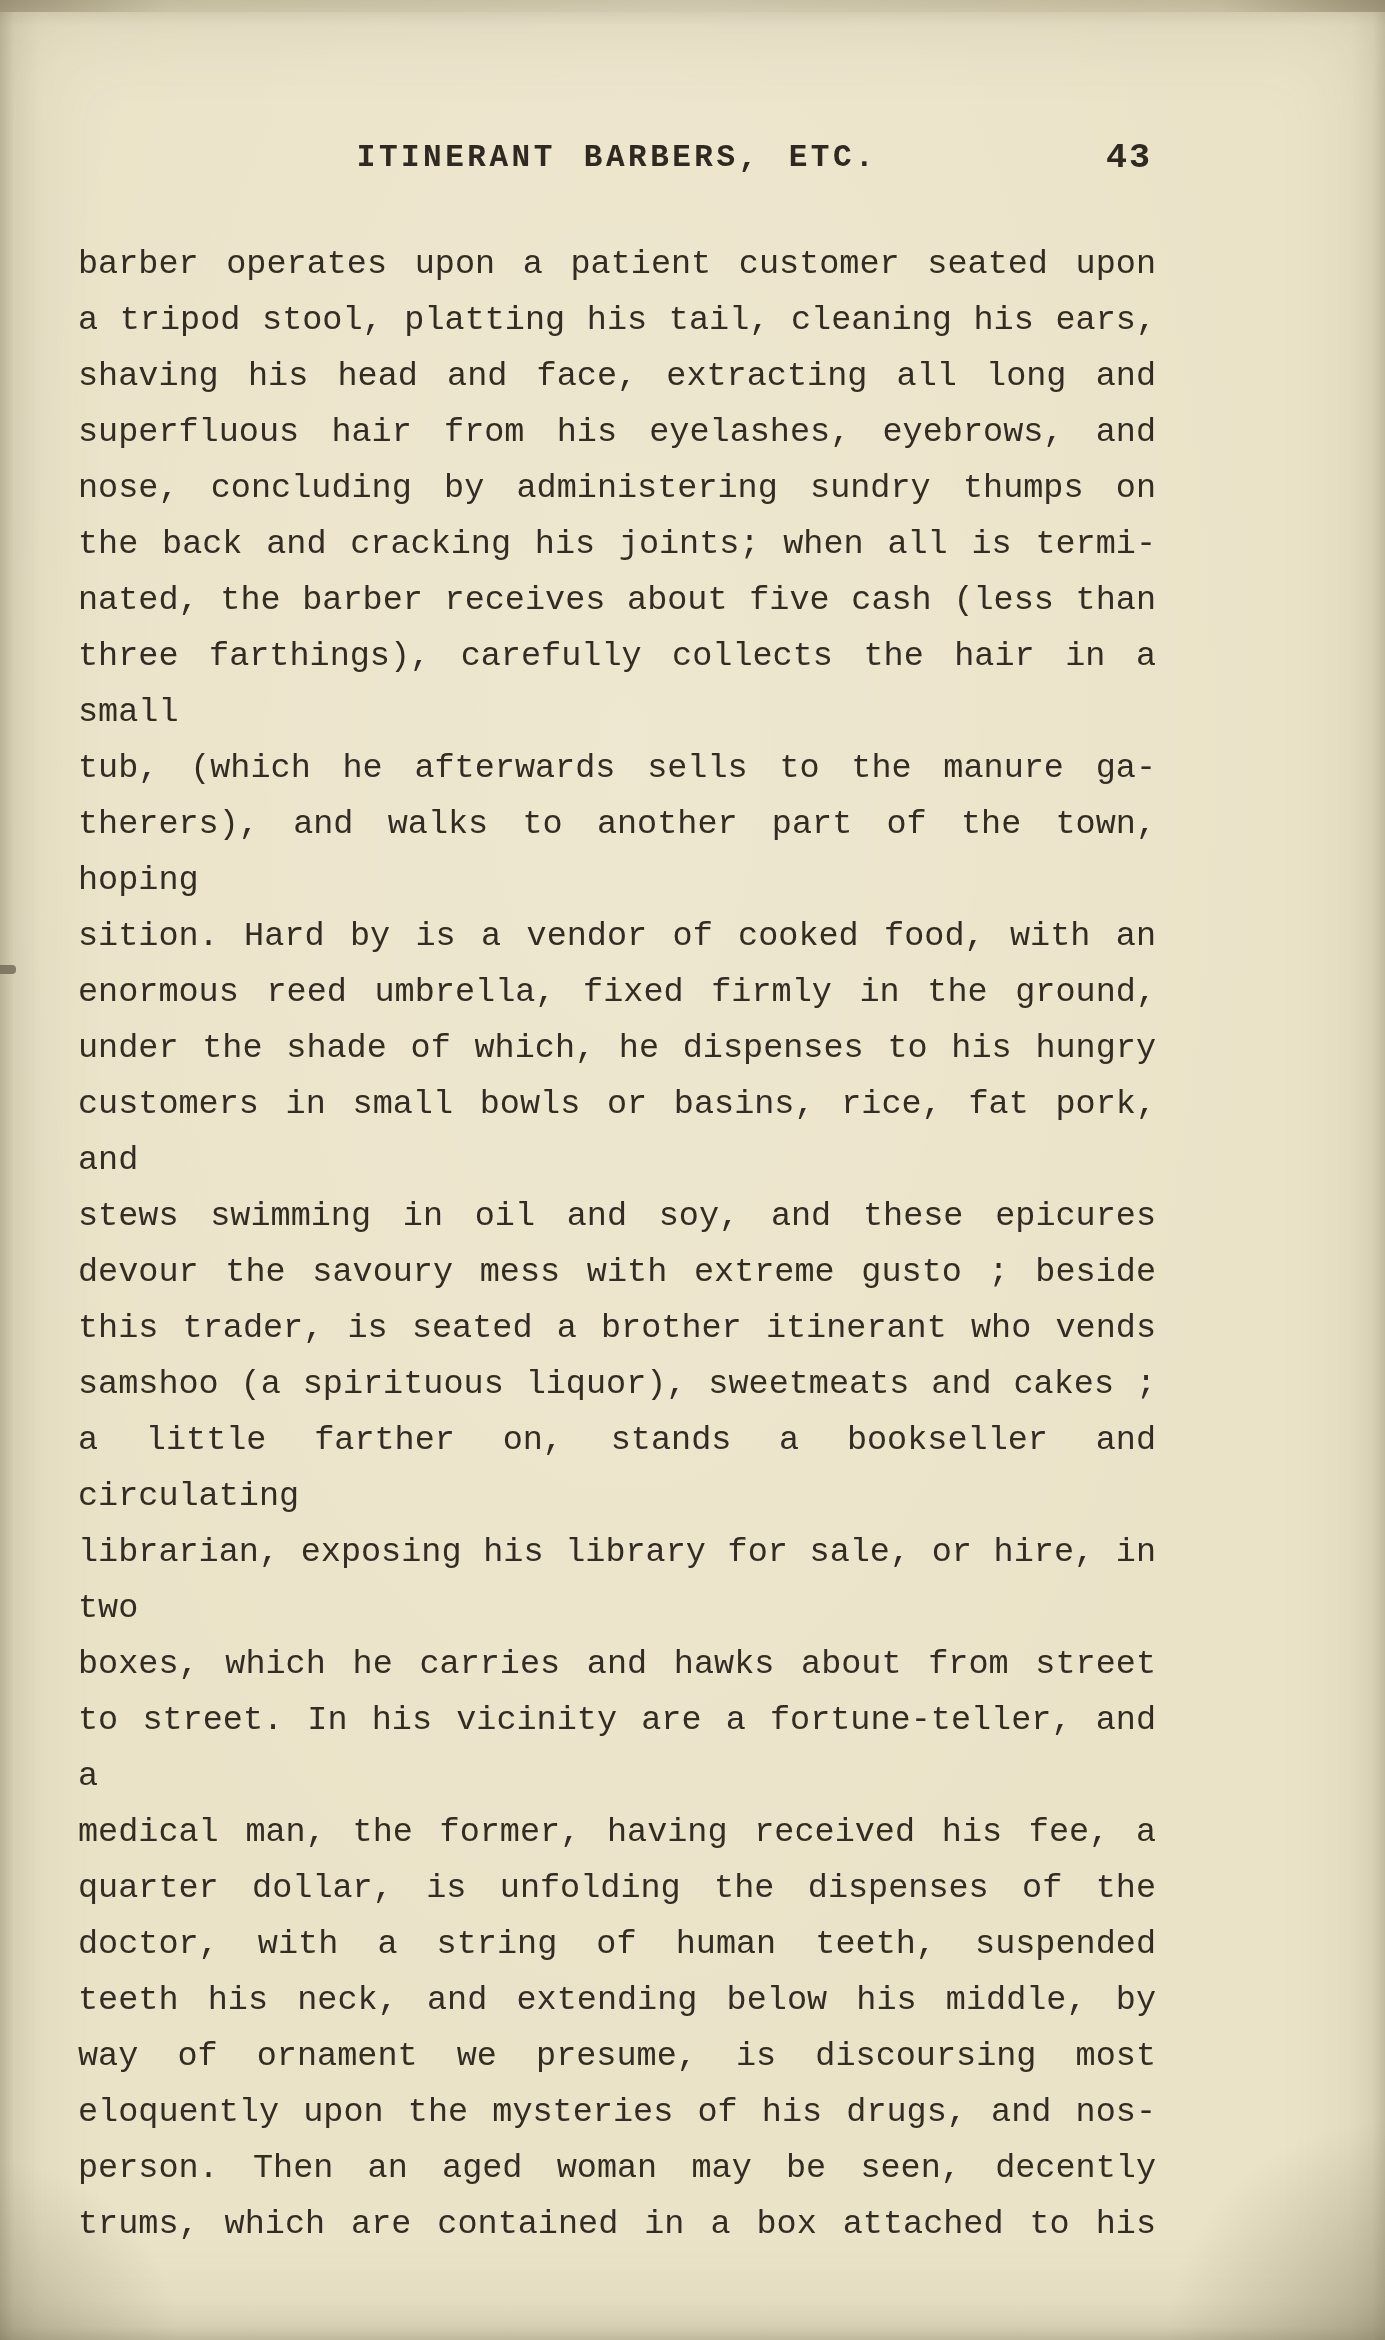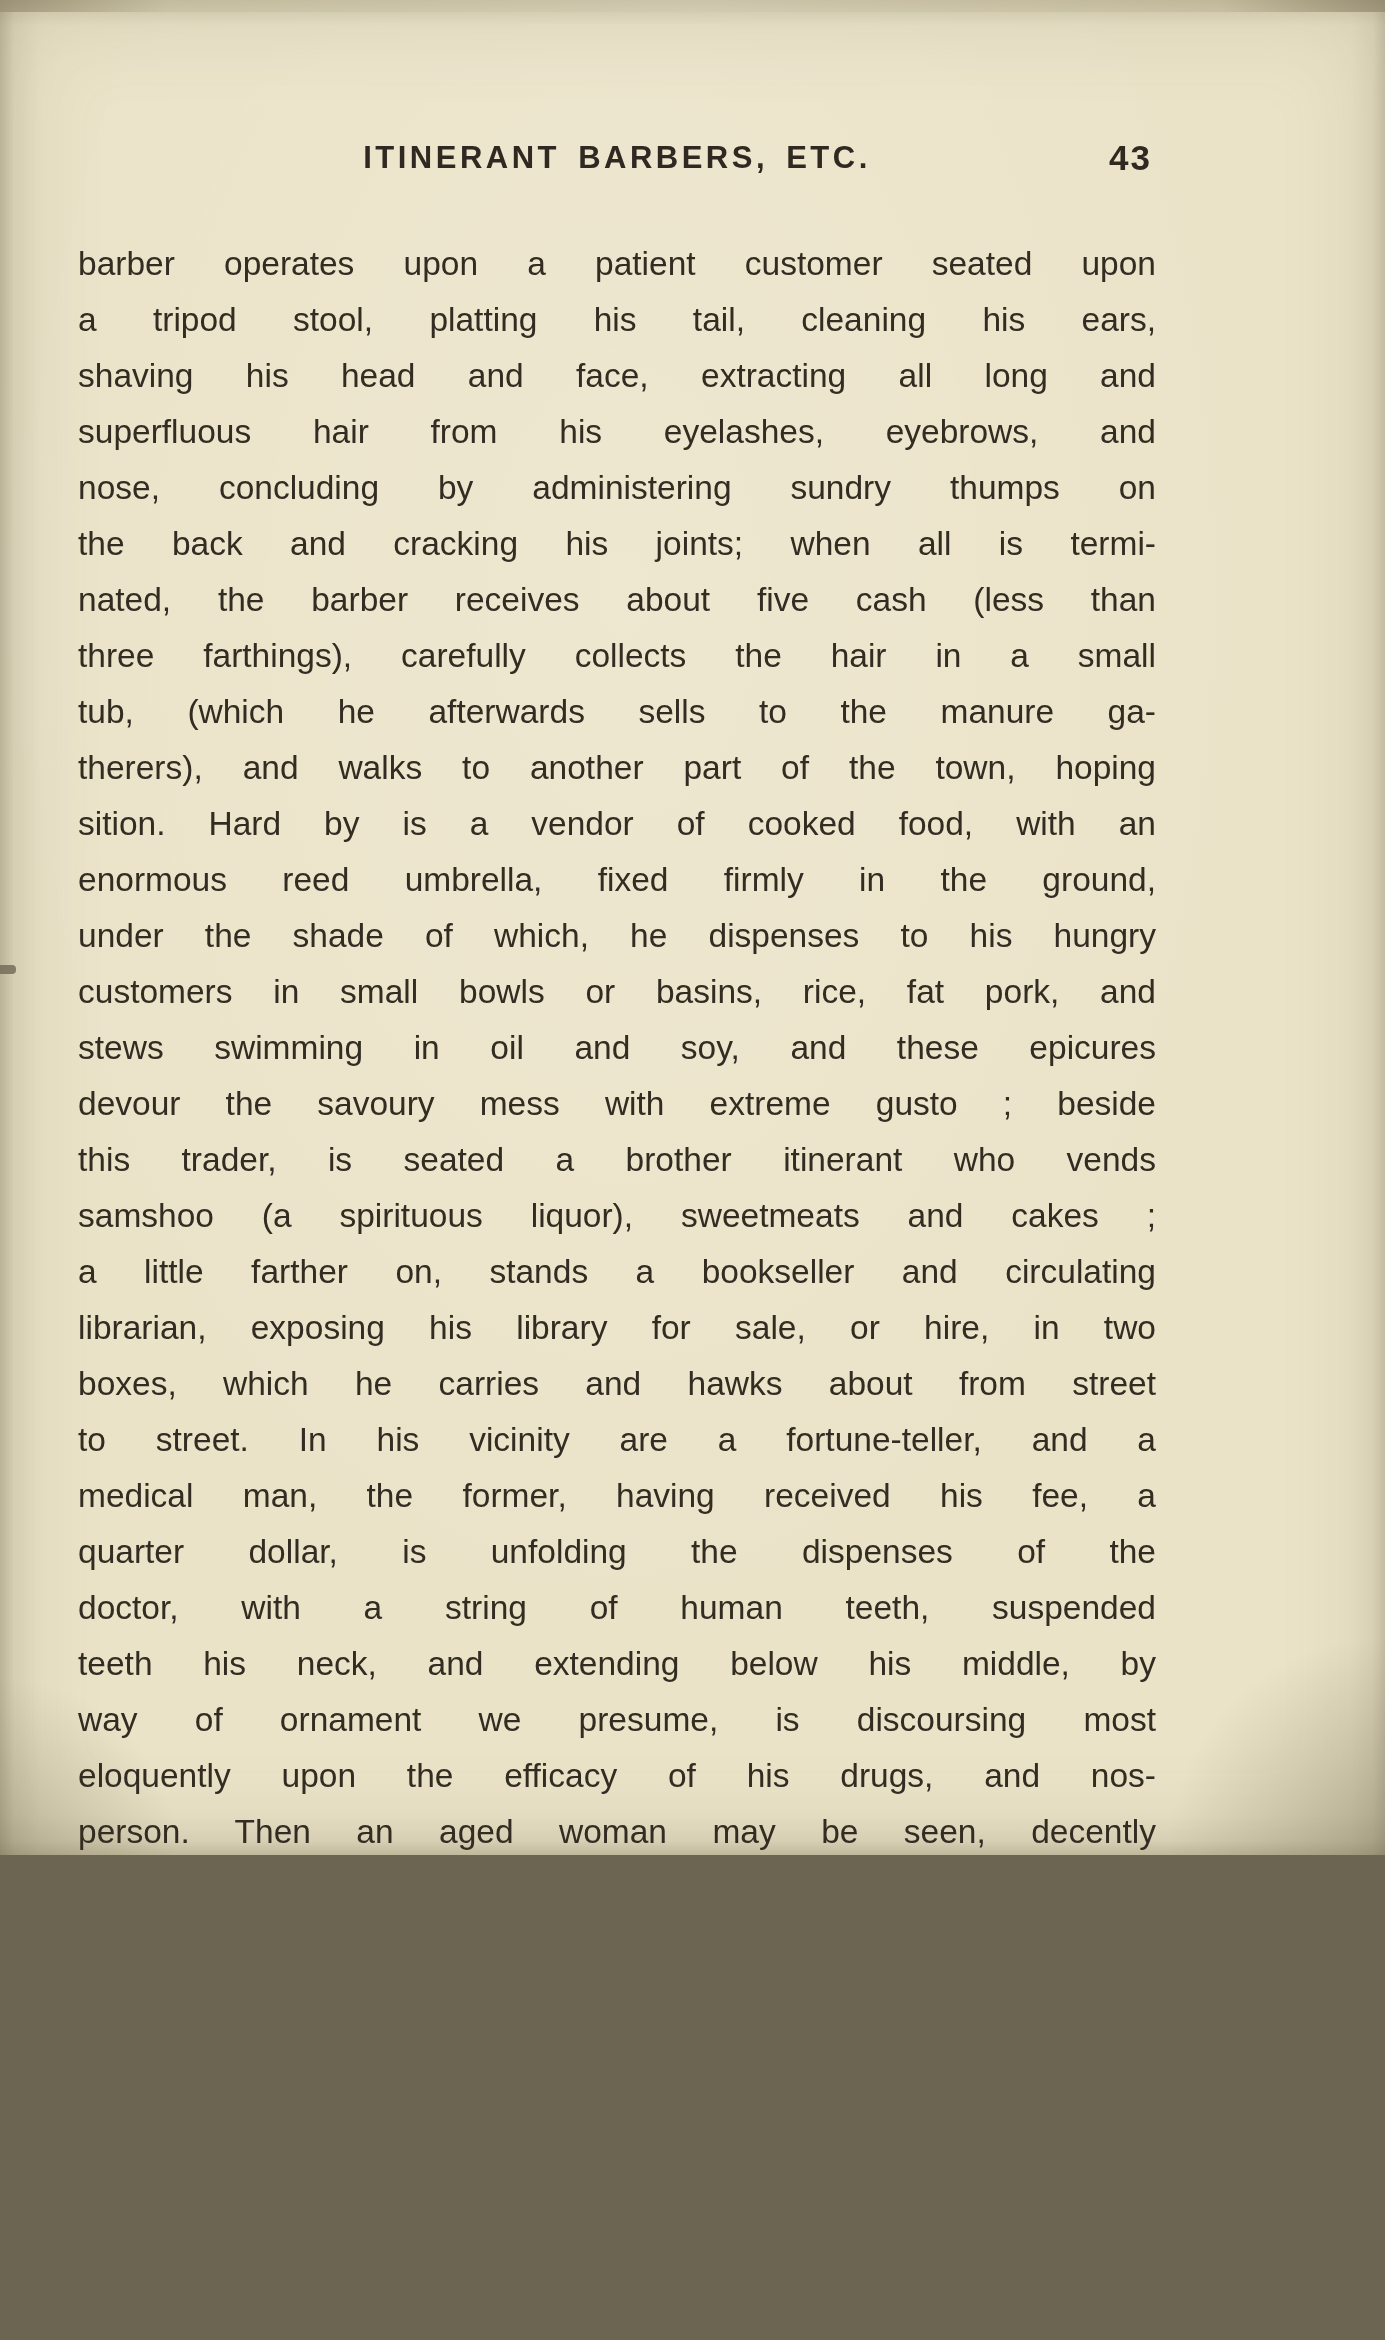--- a/index.html
+++ b/index.html
@@ -3,23 +3,23 @@
 <meta charset="utf-8">
 <style>
   html, body {
     margin: 0;
     padding: 0;
     background: #6b6552;
   }
   .page {
     position: relative;
     width: 1385px;
-    height: 1855px;
+    height: 2340px;
     overflow: hidden;
-    font-family: Liberation Sans, sans-serif;
+    font-family: Liberation Mono, monospace;
     background:
       radial-gradient(ellipse at 45% 32%, rgba(255,255,255,0.16), rgba(255,255,255,0) 62%),
       linear-gradient(to bottom, rgba(112,103,74,0.55) 0px, rgba(112,103,74,0.12) 10px, rgba(112,103,74,0) 26px),
       linear-gradient(to right, rgba(112,103,74,0.30) 0px, rgba(112,103,74,0.08) 14px, rgba(112,103,74,0) 40px),
       linear-gradient(to left, rgba(112,103,74,0.22) 0px, rgba(112,103,74,0.06) 12px, rgba(112,103,74,0) 34px),
       linear-gradient(to top, rgba(112,103,74,0.25) 0px, rgba(112,103,74,0.07) 14px, rgba(112,103,74,0) 40px),
       #ebe3c8;
     box-shadow: inset 0 0 90px 12px rgba(100,92,64,0.18);
     color: #332c22;
   }
@@ -132,19 +132,19 @@
         <div class="line">samshoo (a spirituous liquor), sweetmeats and cakes ;</div>
         <div class="line">a little farther on, stands a bookseller and circulating</div>
         <div class="line">librarian, exposing his library for sale, or hire, in two</div>
         <div class="line">boxes, which he carries and hawks about from street</div>
         <div class="line">to street.  In his vicinity are a fortune-teller, and a</div>
         <div class="line">medical man, the former, having received his fee, a</div>
         <div class="line">quarter dollar, is unfolding the dispenses of the</div>
         <div class="line">doctor, with a string of human teeth, suspended</div>
         <div class="line">teeth his neck, and extending below his middle, by</div>
         <div class="line">way of ornament we presume, is discoursing most</div>
-        <div class="line">eloquently upon the efficacy of his drugs, and nos-</div>
+        <div class="line">eloquently upon the mysteries of his drugs, and nos-</div>
         <div class="line">person.  Then an aged woman may be seen, decently</div>
         <div class="line">trums, which are contained in a box attached to his</div>
       </div>
 
   </div>
 </div>
 
 </body></html>

